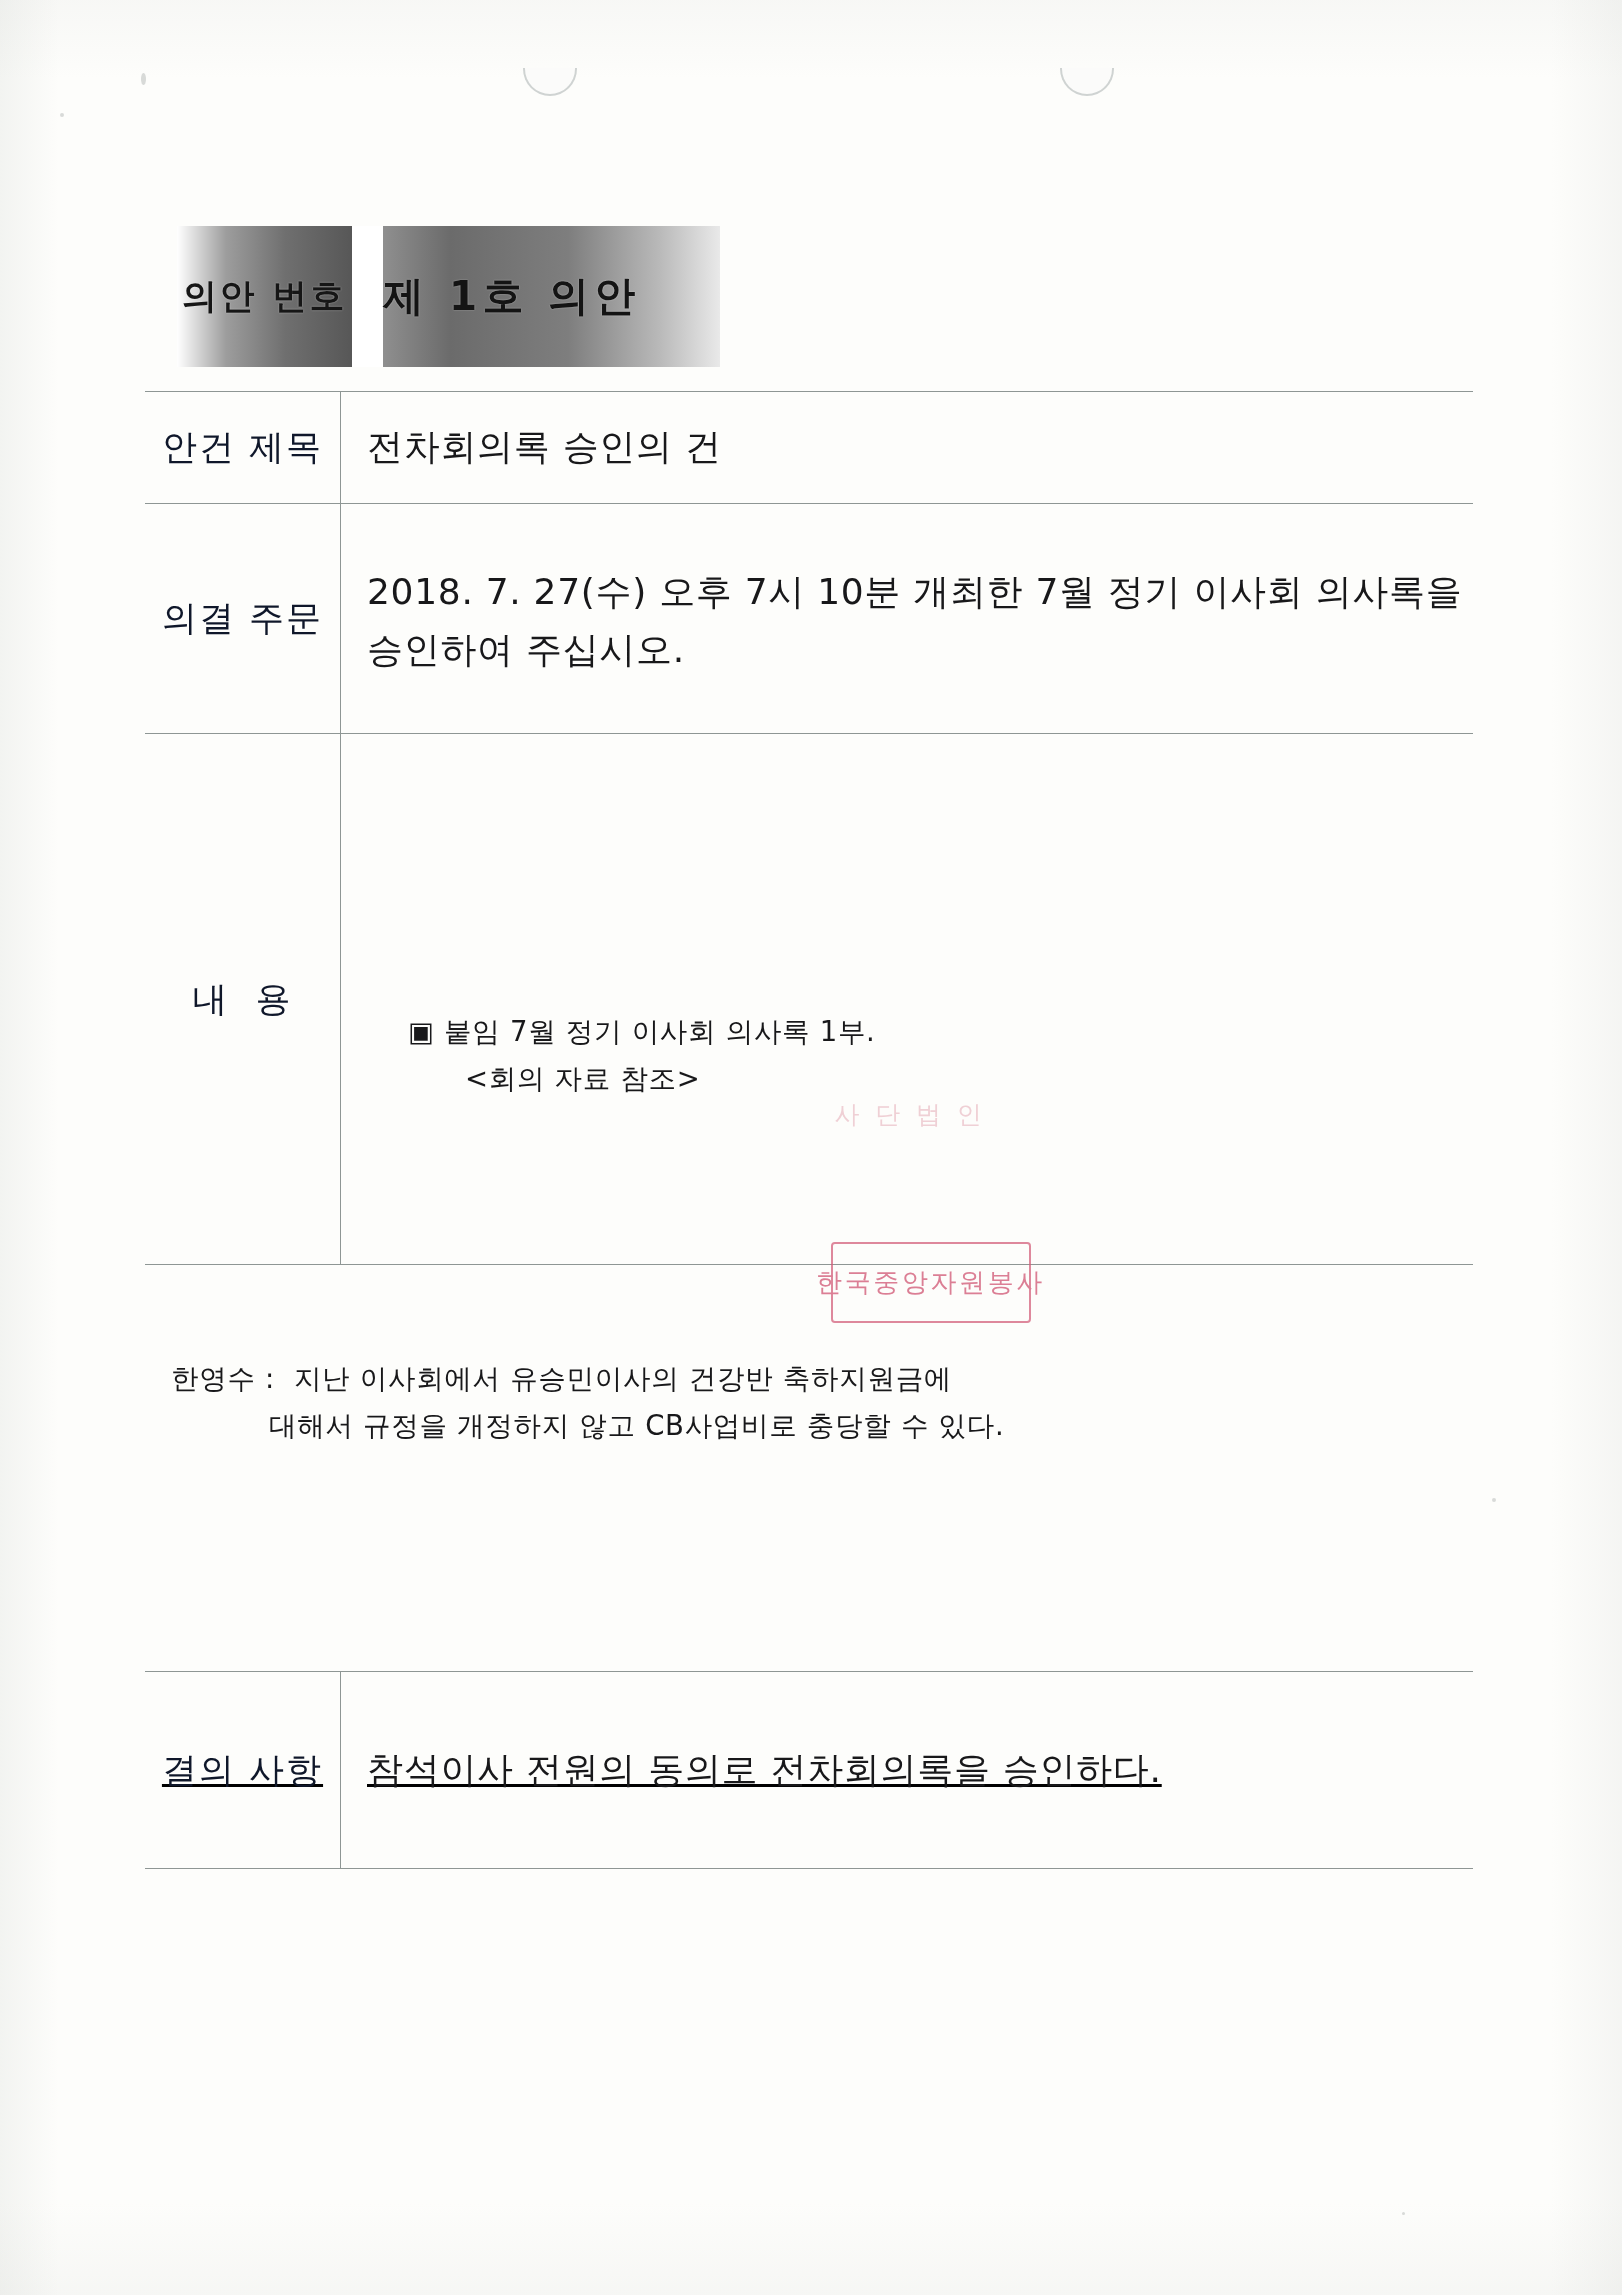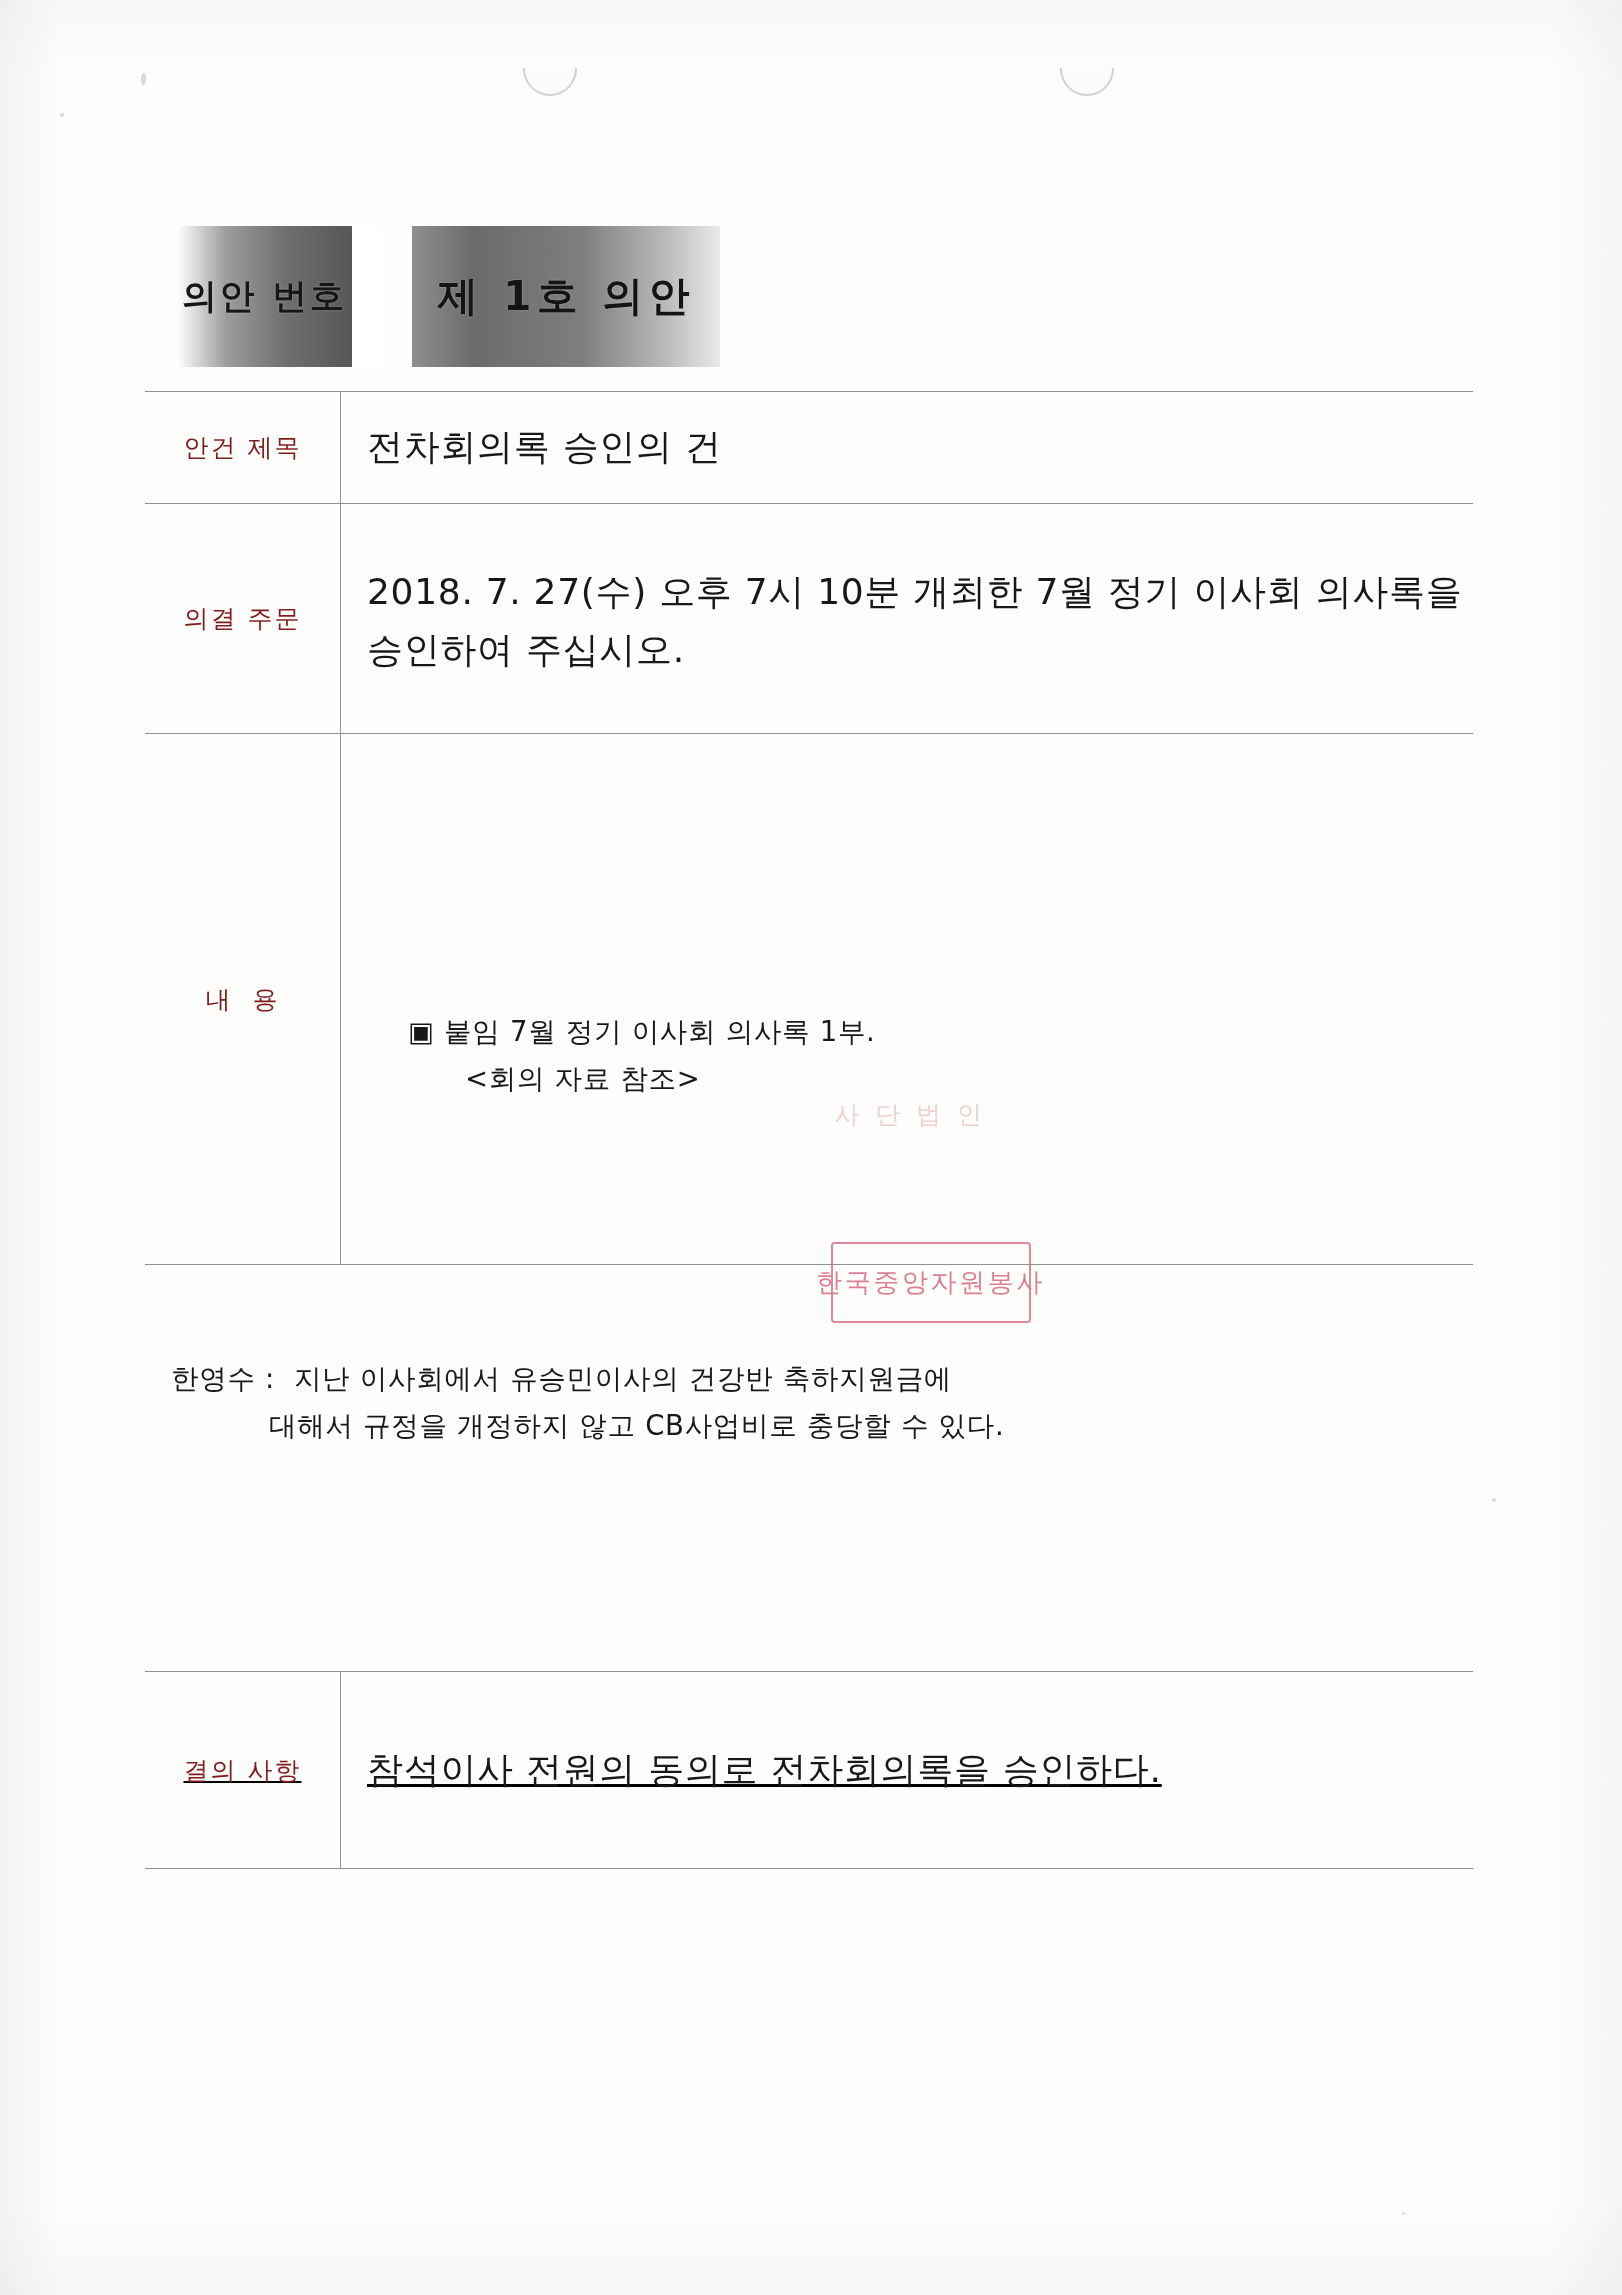--- a/index.html
+++ b/index.html
@@ -76,22 +76,20 @@
   }
   .badge-gap {
     width: 31px;
     background: #ffffff;
   }
   .badge-right {
     flex: 1;
     background: linear-gradient(90deg,#8f8f8f 0%, #6b6b6b 20%, #7e7e7e 55%, #b9b9b9 82%, #e9e9e9 100%);
     display: flex;
     align-items: center;
-    justify-content: center;
-    margin-left: 29px;
   }
   .badge-right-inner {
     color: #141414;
     font-size: 41px;
     font-weight: 600;
     letter-spacing: 5.2px;
     text-shadow: 0 0 1.3px rgba(255,255,255,.65);
   }
 
   
@@ -112,22 +110,22 @@
   .cell-label {
     width: 196px;
     flex: none;
     display: flex;
     align-items: center;
     justify-content: center;
     border-right: 1.3px solid #8e9694;
     box-sizing: border-box;
   }
   .cell-label span {
-    font-size: 25px;
-    color: #7f1d1d;
+    font-size: 35px;
+    color: #0f172a;
     letter-spacing: 2px;
     white-space: pre;
   }
   .cell-body {
     flex: 1;
     box-sizing: border-box;
     padding: 0 26px;
     display: flex;
     flex-direction: column;
     justify-content: center;

